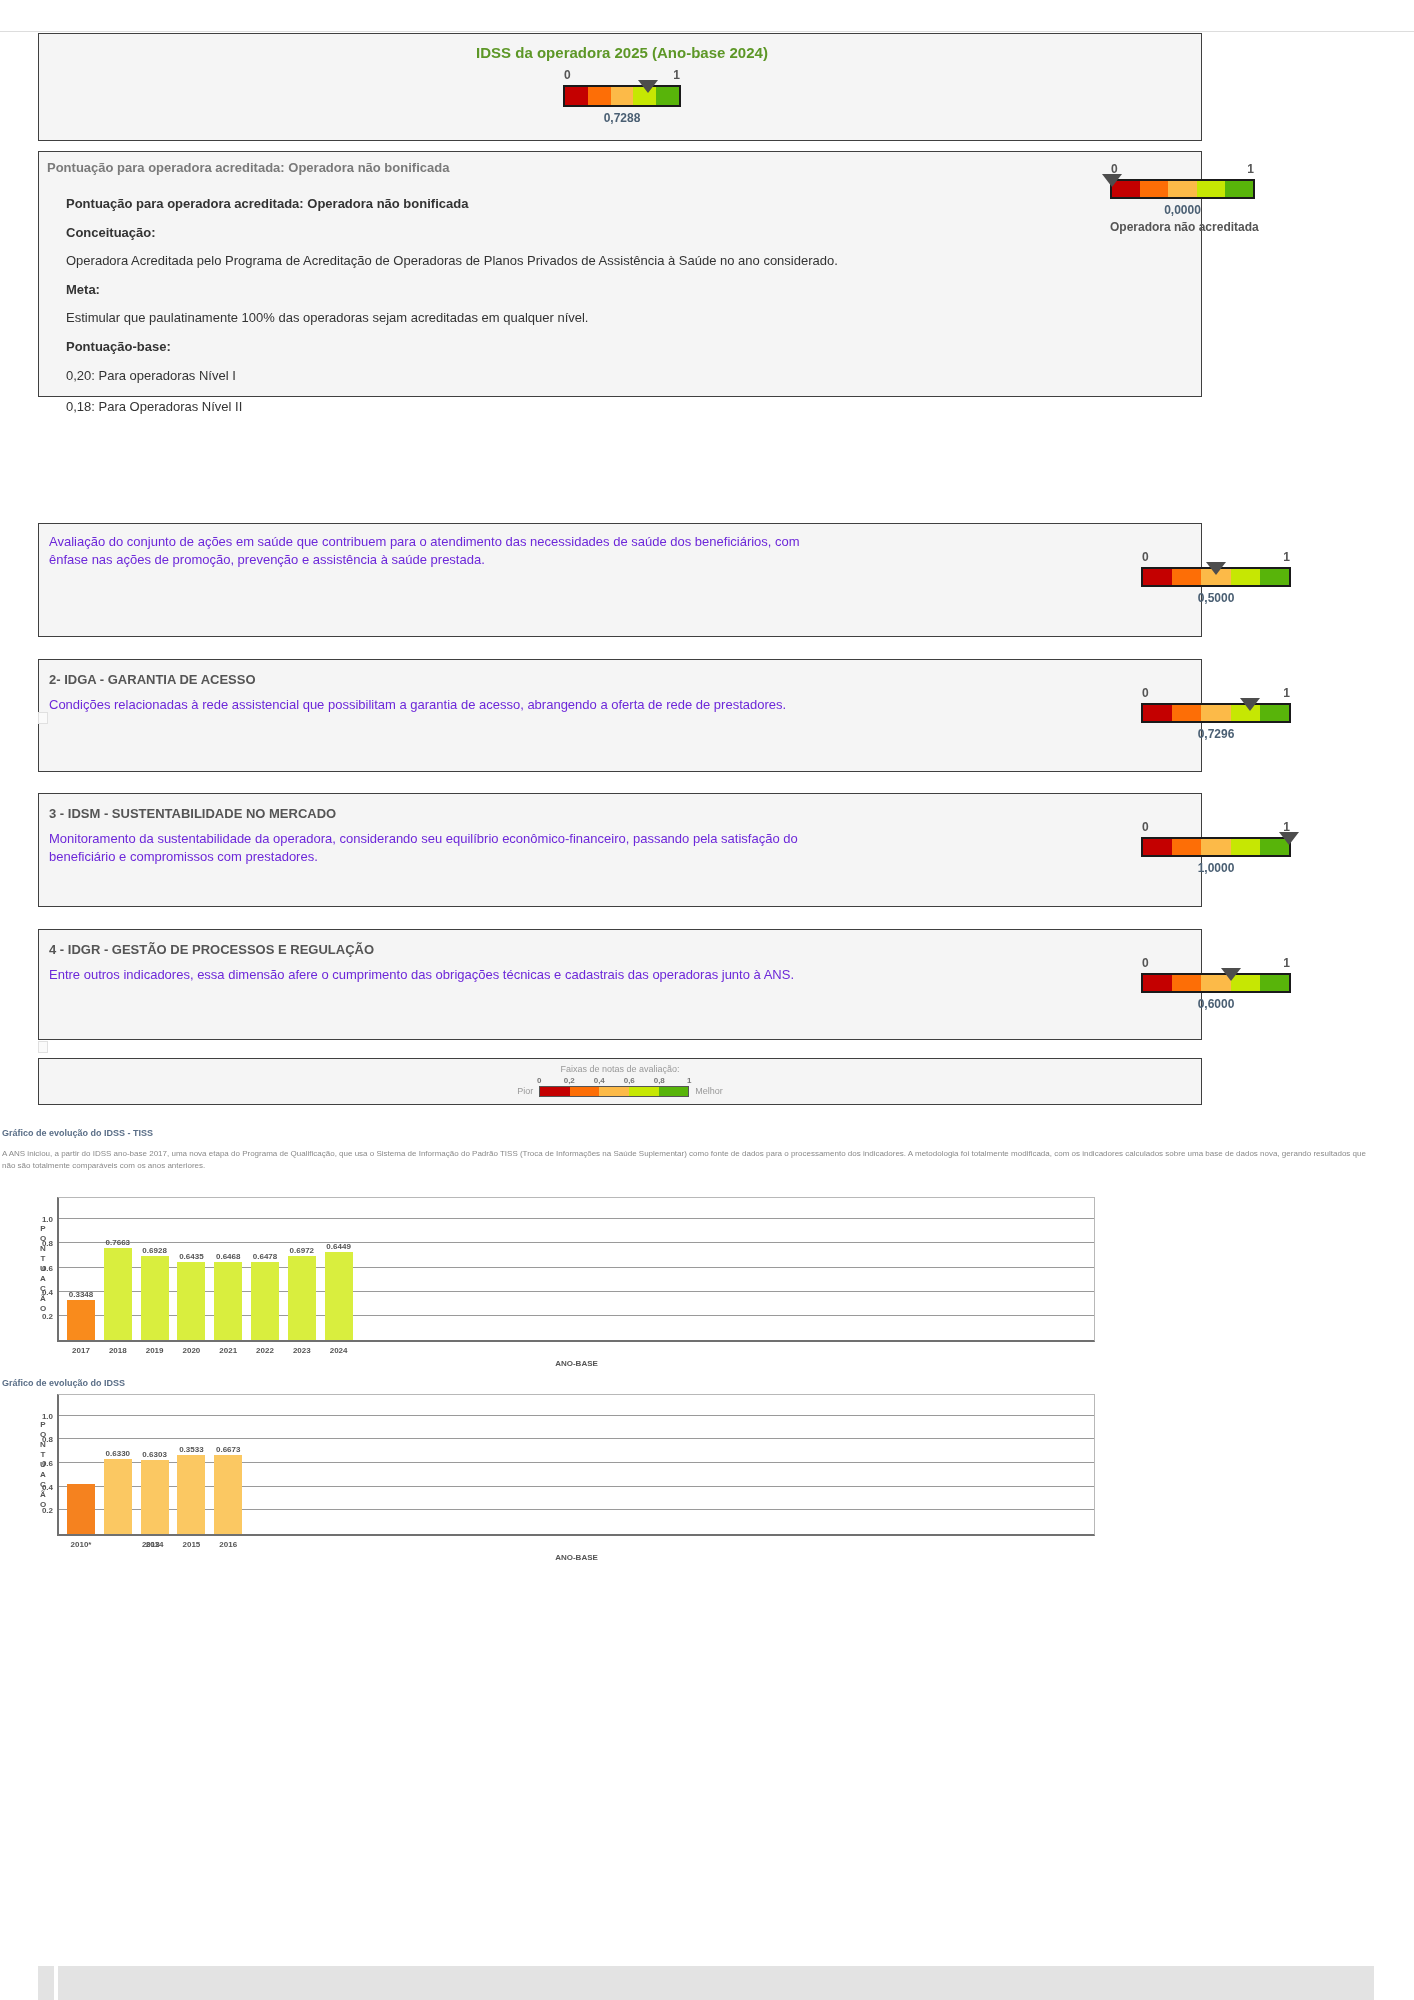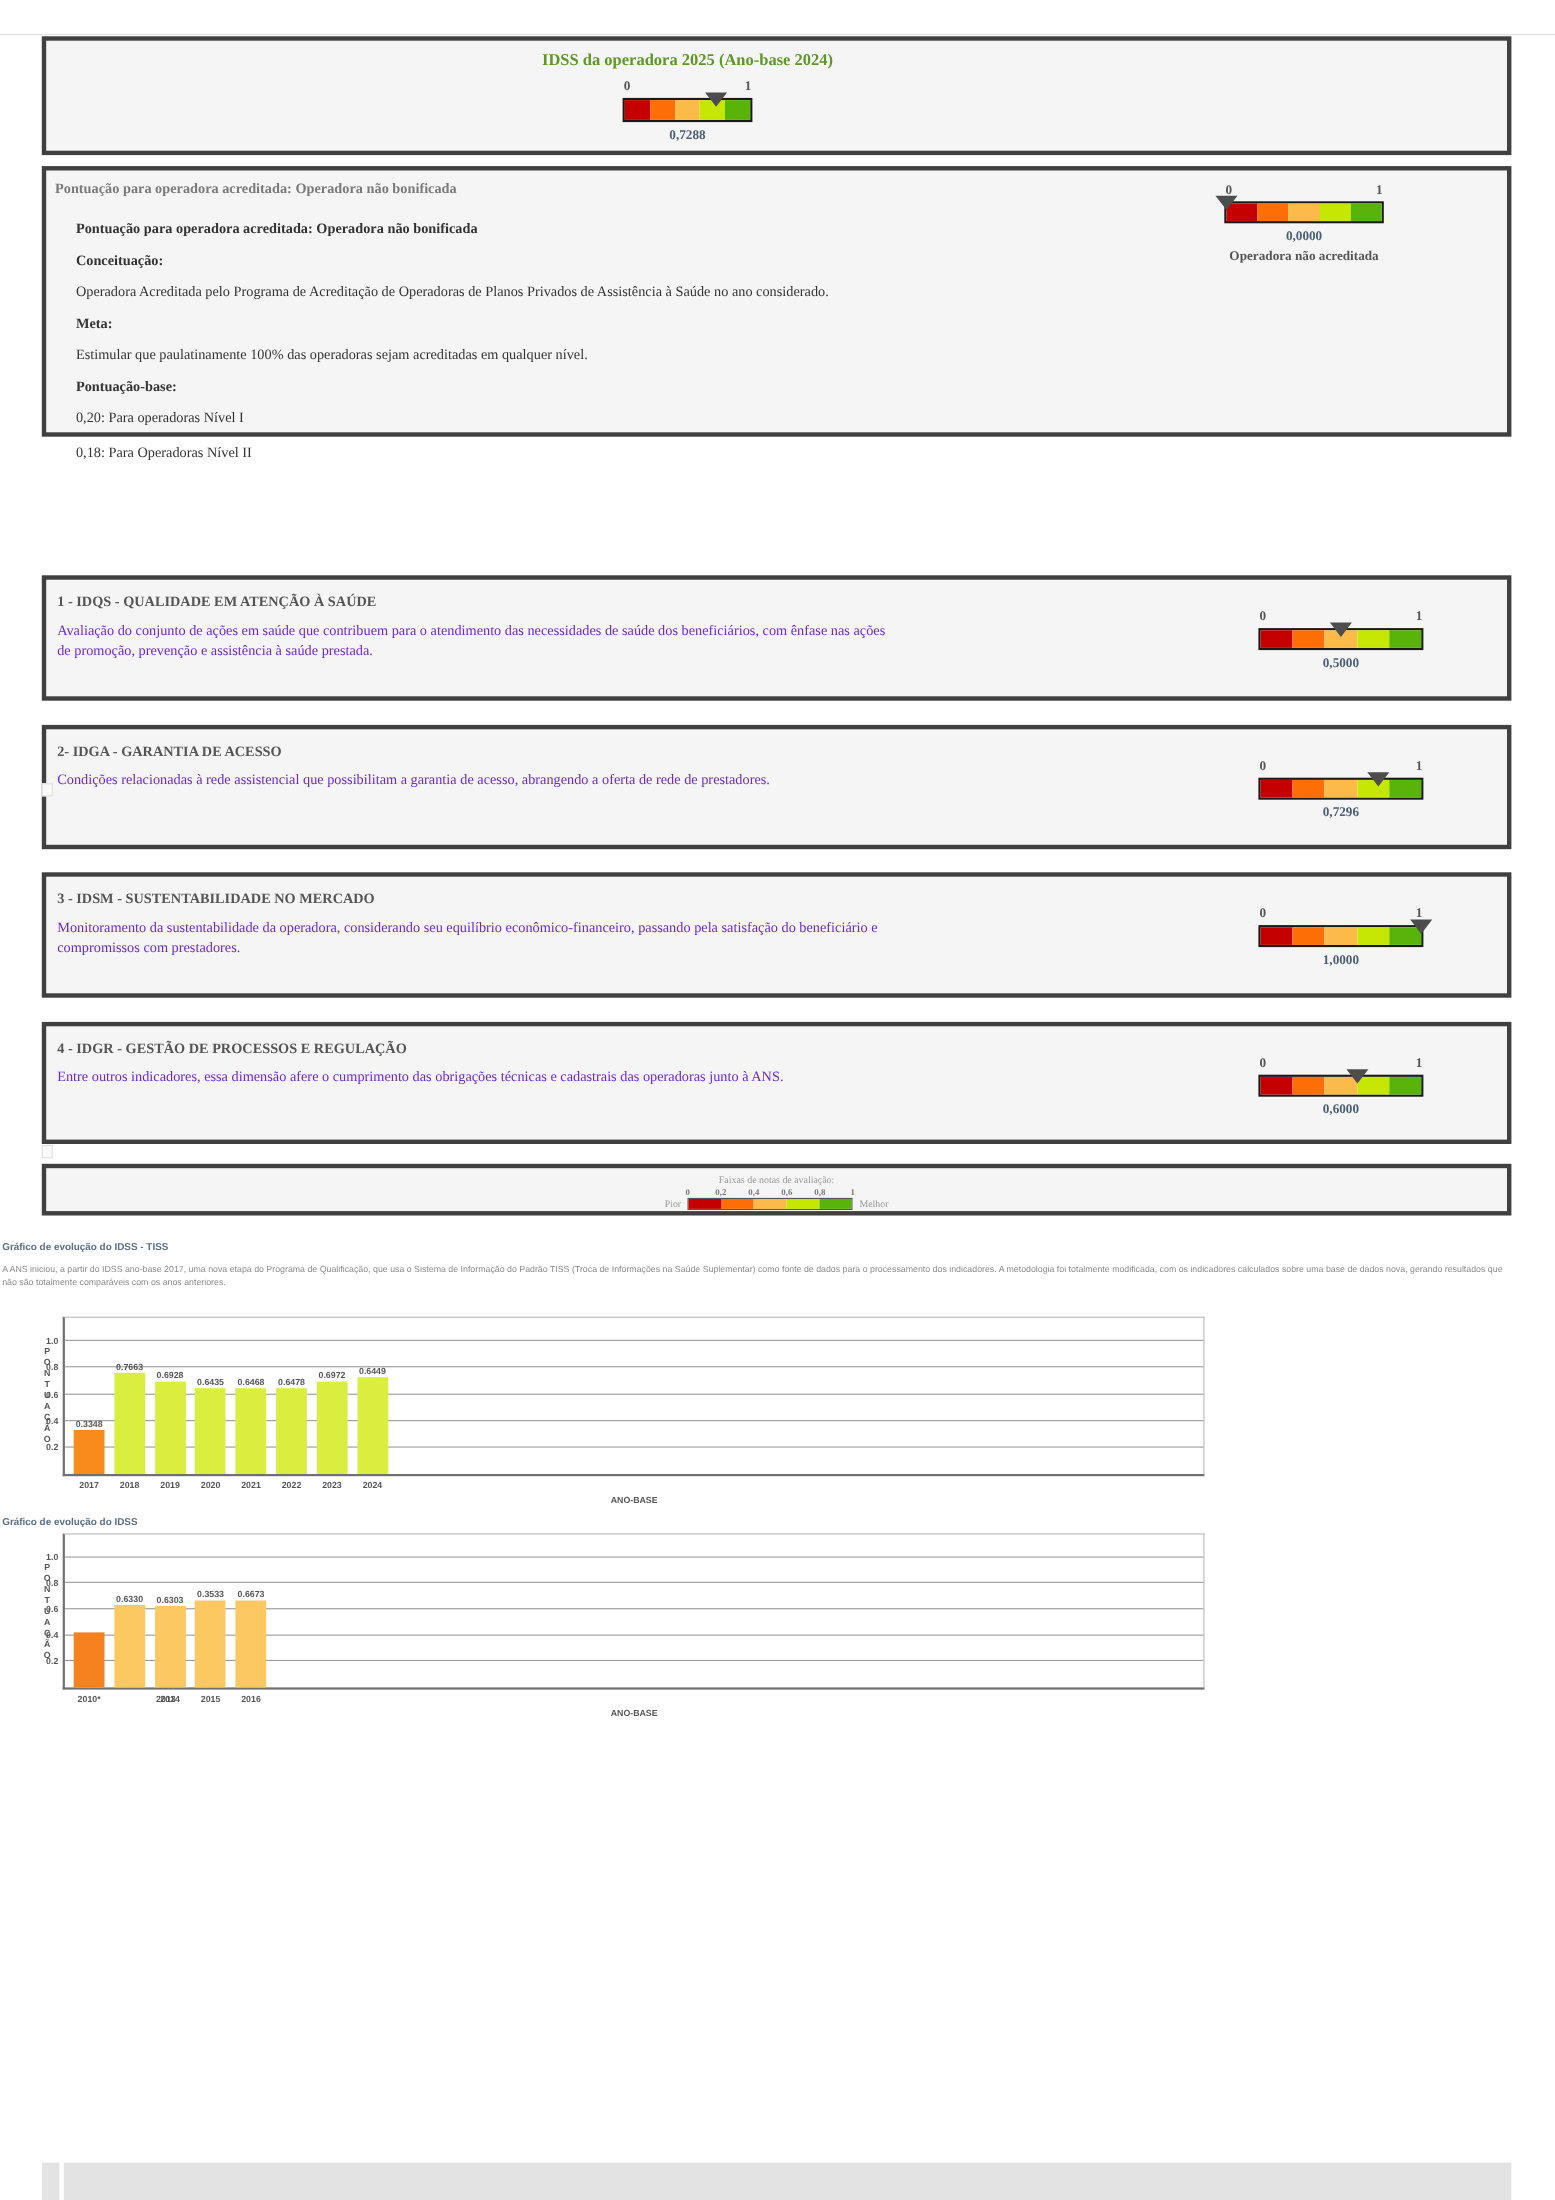--- a/index.html
+++ b/index.html
@@ -1,19 +1,19 @@
 <!DOCTYPE html>
 <html><head>
 <meta charset="utf-8">
 <style>
   html,body{margin:0;padding:0;background:#fff;}
   body{font-family:"Liberation Sans", sans-serif;color:#333;}
   .page{position:relative;width:1414px;height:2000px;background:#fff;overflow:hidden;}
   .top-rule{position:absolute;top:31px;left:0;width:1414px;border-top:1px solid #ddd;}
-  .panel{position:absolute;left:38px;width:1336px;background:#f5f5f5;border:4px solid #404040;box-sizing:border-box;font-family:Liberation Serif, serif;}
+  .panel{position:absolute;left:38px;width:1164px;background:#f5f5f5;border:1px solid #404040;box-sizing:border-box;}
 
   
   .top-panel{top:33px;height:108px;}
   .main-title{margin-top:10px;width:1166px;text-align:center;font-size:15px;font-weight:bold;color:#5d9727;}
   #g-main{position:absolute;top:34px;left:524px;width:118px;}
 
   
   .gauge{width:150px;}
   .g-scale{display:flex;justify-content:space-between;font-size:12px;font-weight:bold;color:#555;margin-bottom:3px;padding:0 1px;}
   .g-bar{position:relative;display:flex;height:16px;border:2px solid #1a1a1a;background:#fff;}
@@ -126,21 +126,20 @@
           <div class="g-seg" style="background: rgb(198, 231, 3);"></div>
           <div class="g-seg" style="background: rgb(88, 180, 10);"></div>
           <div class="g-marker" style="left: 0%;"></div>
         </div>
         <div class="g-value">0,0000</div>
         <div class="g-caption">Operadora não acreditada</div>
       </div>
   </section>
 
   <section class="panel dim-panel" id="dim-0">
-    <div class="dim-title">1 - IDQS - QUALIDADE EM ATENÇÃO À SAÚDE</div>
     <div class="dim-desc">Avaliação do conjunto de ações em saúde que contribuem para o atendimento das necessidades de saúde dos beneficiários, com ênfase nas ações de promoção, prevenção e assistência à saúde prestada.</div>
     <div class="gauge dim-gauge" id="g-dim0">
         <div class="g-scale">
           <span>0</span>
           <span>1</span>
         </div>
         <div class="g-bar">
           <div class="g-seg" style="background: rgb(196, 0, 0);"></div>
           <div class="g-seg" style="background: rgb(253, 110, 6);"></div>
           <div class="g-seg" style="background: rgb(252, 186, 72);"></div>

